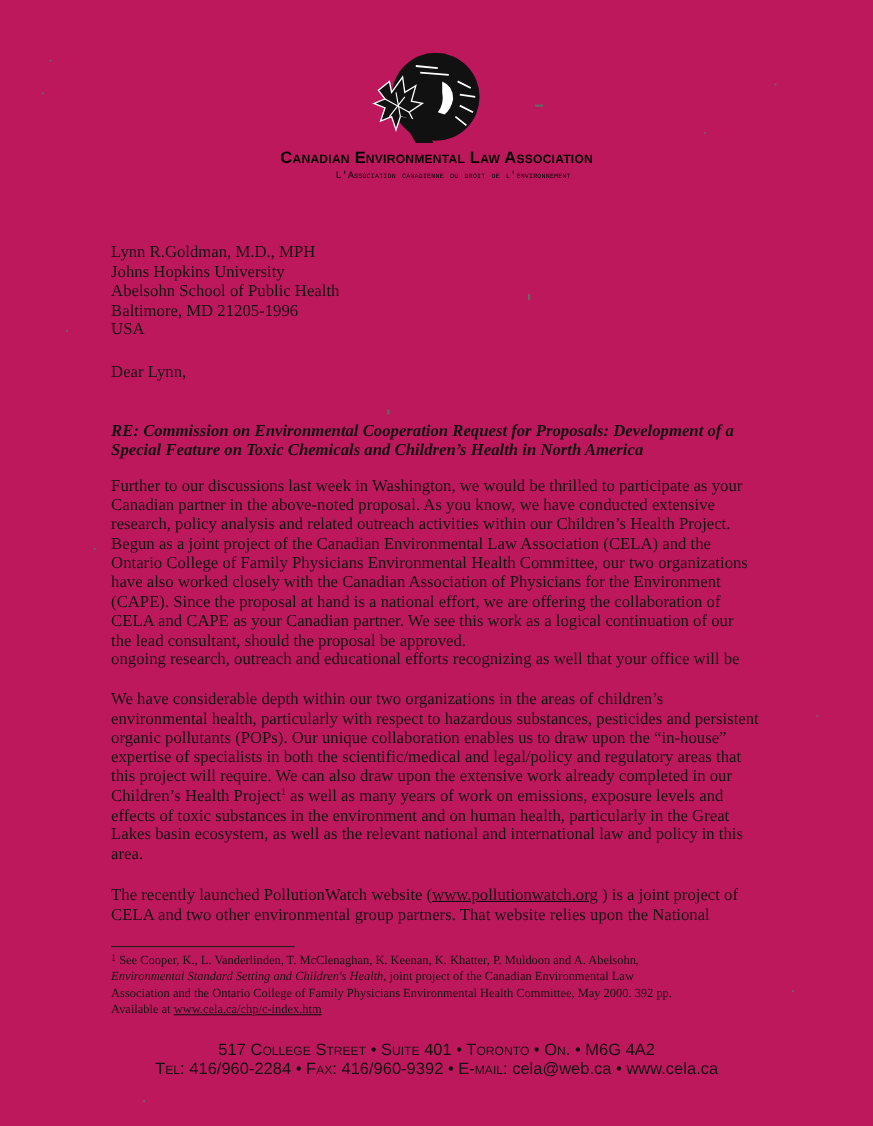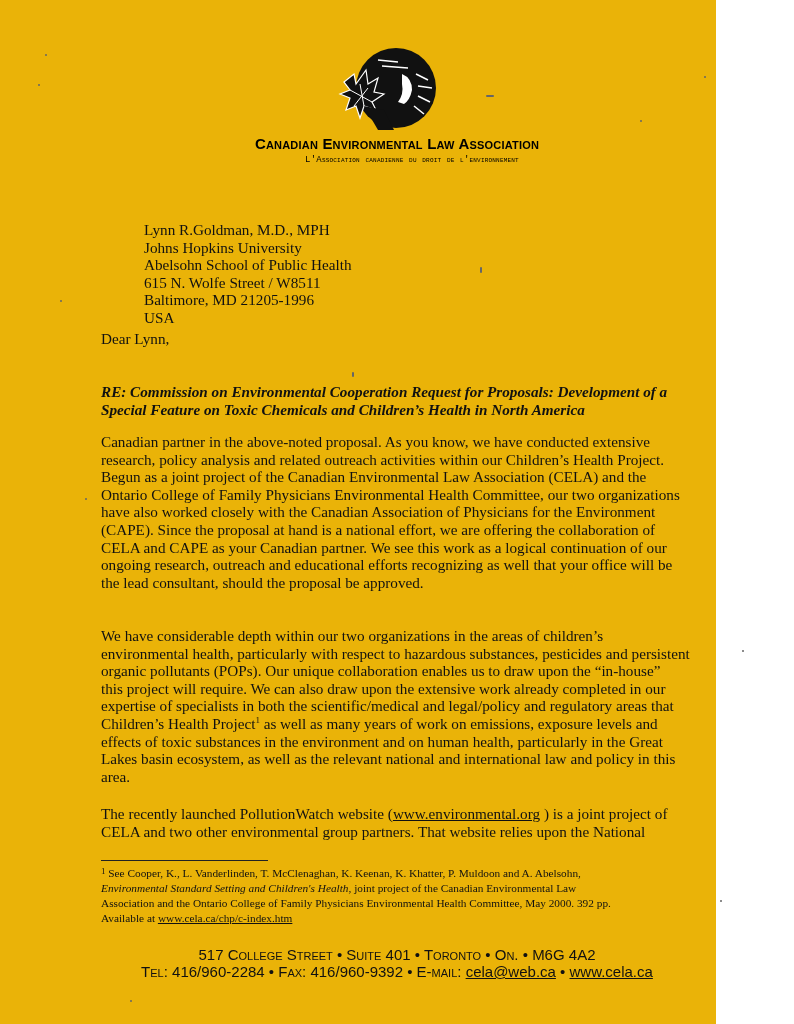--- a/index.html
+++ b/index.html
@@ -1,49 +1,49 @@
 <!DOCTYPE html>
 <html><head>
 <meta charset="utf-8">
 <style>
   html, body { margin: 0; padding: 0; background: #ffffff; }
   body { width: 794px; height: 1024px; position: relative; overflow: hidden; color: #111; }
-  .page { position: absolute; left: 0; top: 0; width: 716px; height: 1024px; background: #eab308; }
+  .page { position: absolute; left: 0; top: 0; width: 794px; height: 1024px; background: #be185d; }
   .logo { position: absolute; left: 338px; top: 44px; width: 104px; height: 88px; }
   .org-name {
     position: absolute; left: 0; width: 794px; top: 135px; text-align: center;
     font-family: "Liberation Sans", sans-serif; font-weight: bold; font-size: 15px;
     letter-spacing: 0.2px; color: #000; font-variant: small-caps;
   }
   .org-name-fr {
     position: absolute; left: 0; width: 794px; top: 155px; text-align: center;
     font-family: Liberation Mono, monospace; font-size: 9px; font-variant: small-caps;
     letter-spacing: 0.2px; color: #000; margin-left: 15px;
   }
   .serif { font-family: "Liberation Serif", serif; font-size: 15.2px; line-height: 17.6px; color: #111; }
   .block { position: absolute; left: 101px; width: 610px; }
   .date { top: 187px; }
-  .address { top: 221px; margin-left: 43px; }
+  .address { top: 221px; }
   .salutation { top: 330px; }
   .subject { top: 383px; font-weight: bold; font-style: italic; }
   .p1 { top: 433px; }
   .p2 { top: 627px; }
   .p3 { top: 805px; }
   .line { display: block; white-space: nowrap; }
   .link { text-decoration: underline; }
   sup { font-size: 9px; vertical-align: top; line-height: 10px; }
   .fn-rule { position: absolute; left: 101px; top: 860px; width: 167px; height: 1px; background: #222; }
   .footnote { position: absolute; left: 101px; top: 866px; width: 600px;
     font-family: "Liberation Serif", serif; font-size: 11.3px; line-height: 15px; color: #111; }
   .footnote em { font-style: italic; }
   .contact {
     position: absolute; left: 0; width: 794px; top: 946px; text-align: center;
     font-family: "Liberation Sans", sans-serif; font-size: 15px; line-height: 17px; font-variant: small-caps; color: #111;
   }
-  .contact .u { text-decoration: underline; font-variant: normal; margin-top: 28px; }
+  .contact .u { font-variant: normal; margin-top: 28px; }
   .speck { position: absolute; width: 2px; height: 2px; background: #666; border-radius: 1px; }
 </style>
 </head>
 <body>
 
 <div class="page">
 
   <svg class="logo" viewBox="0 0 104 88">
     <circle cx="58" cy="44" r="40" fill="#111"></circle>
     <path d="M30 10 Q55 2 80 12 Q95 25 96 44 Q92 70 70 82 L52 86 Q60 70 66 58 Q72 48 70 40 Q66 28 56 24 Q44 22 36 28 Z" fill="#f8f8f8" opacity="0.0"></path>
@@ -55,58 +55,58 @@
   </svg>
 
   <div class="org-name">Canadian Environmental Law Association</div>
   <div class="org-name-fr">L'Association canadienne du droit de l'environnement</div>
 
 
   <div class="block serif address">
     <span class="line">Lynn R.Goldman, M.D., MPH</span>
     <span class="line">Johns Hopkins University</span>
     <span class="line">Abelsohn School of Public Health</span>
-    <span class="line">615 N. Wolfe Street / W8511</span>
     <span class="line">Baltimore, MD 21205-1996</span>
     <span class="line">USA</span>
   </div>
 
   <div class="block serif salutation">Dear Lynn,</div>
 
   <div class="block serif subject">
     <span class="line">RE: Commission on Environmental Cooperation Request for Proposals: Development of a</span>
     <span class="line">Special Feature on Toxic Chemicals and Children’s Health in North America</span>
   </div>
 
   <div class="block serif p1">
+    <span class="line">Further to our discussions last week in Washington, we would be thrilled to participate as your</span>
     <span class="line">Canadian partner in the above-noted proposal. As you know, we have conducted extensive</span>
     <span class="line">research, policy analysis and related outreach activities within our Children’s Health Project.</span>
     <span class="line">Begun as a joint project of the Canadian Environmental Law Association (CELA) and the</span>
     <span class="line">Ontario College of Family Physicians Environmental Health Committee, our two organizations</span>
     <span class="line">have also worked closely with the Canadian Association of Physicians for the Environment</span>
     <span class="line">(CAPE). Since the proposal at hand is a national effort, we are offering the collaboration of</span>
     <span class="line">CELA and CAPE as your Canadian partner. We see this work as a logical continuation of our</span>
+    <span class="line">the lead consultant, should the proposal be approved.</span>
     <span class="line">ongoing research, outreach and educational efforts recognizing as well that your office will be</span>
-    <span class="line">the lead consultant, should the proposal be approved.</span>
   </div>
 
   <div class="block serif p2">
     <span class="line">We have considerable depth within our two organizations in the areas of children’s</span>
     <span class="line">environmental health, particularly with respect to hazardous substances, pesticides and persistent</span>
     <span class="line">organic pollutants (POPs). Our unique collaboration enables us to draw upon the “in-house”</span>
+    <span class="line">expertise of specialists in both the scientific/medical and legal/policy and regulatory areas that</span>
     <span class="line">this project will require. We can also draw upon the extensive work already completed in our</span>
-    <span class="line">expertise of specialists in both the scientific/medical and legal/policy and regulatory areas that</span>
     <span class="line"><span>Children’s Health Project</span><sup>1</sup><span> as well as many years of work on emissions, exposure levels and</span></span>
     <span class="line">effects of toxic substances in the environment and on human health, particularly in the Great</span>
     <span class="line">Lakes basin ecosystem, as well as the relevant national and international law and policy in this</span>
     <span class="line">area.</span>
   </div>
 
   <div class="block serif p3">
-    <span class="line"><span>The recently launched PollutionWatch website (</span><span class="link">www.environmental.org</span><span> ) is a joint project of</span></span>
+    <span class="line"><span>The recently launched PollutionWatch website (</span><span class="link">www.pollutionwatch.org</span><span> ) is a joint project of</span></span>
     <span class="line">CELA and two other environmental group partners. That website relies upon the National</span>
   </div>
 
   <div class="fn-rule"></div>
 
   <div class="footnote">
     <span class="line"><sup>1</sup><span> See Cooper, K., L. Vanderlinden, T. McClenaghan, K. Keenan, K. Khatter, P. Muldoon and A. Abelsohn,</span></span>
     <span class="line"><em>Environmental Standard Setting and Children's Health</em><span>, joint project of the Canadian Environmental Law</span></span>
     <span class="line">Association and the Ontario College of Family Physicians Environmental Health Committee, May 2000. 392 pp.</span>
     <span class="line"><span>Available at </span><span class="link">www.cela.ca/chp/c-index.htm</span></span>

